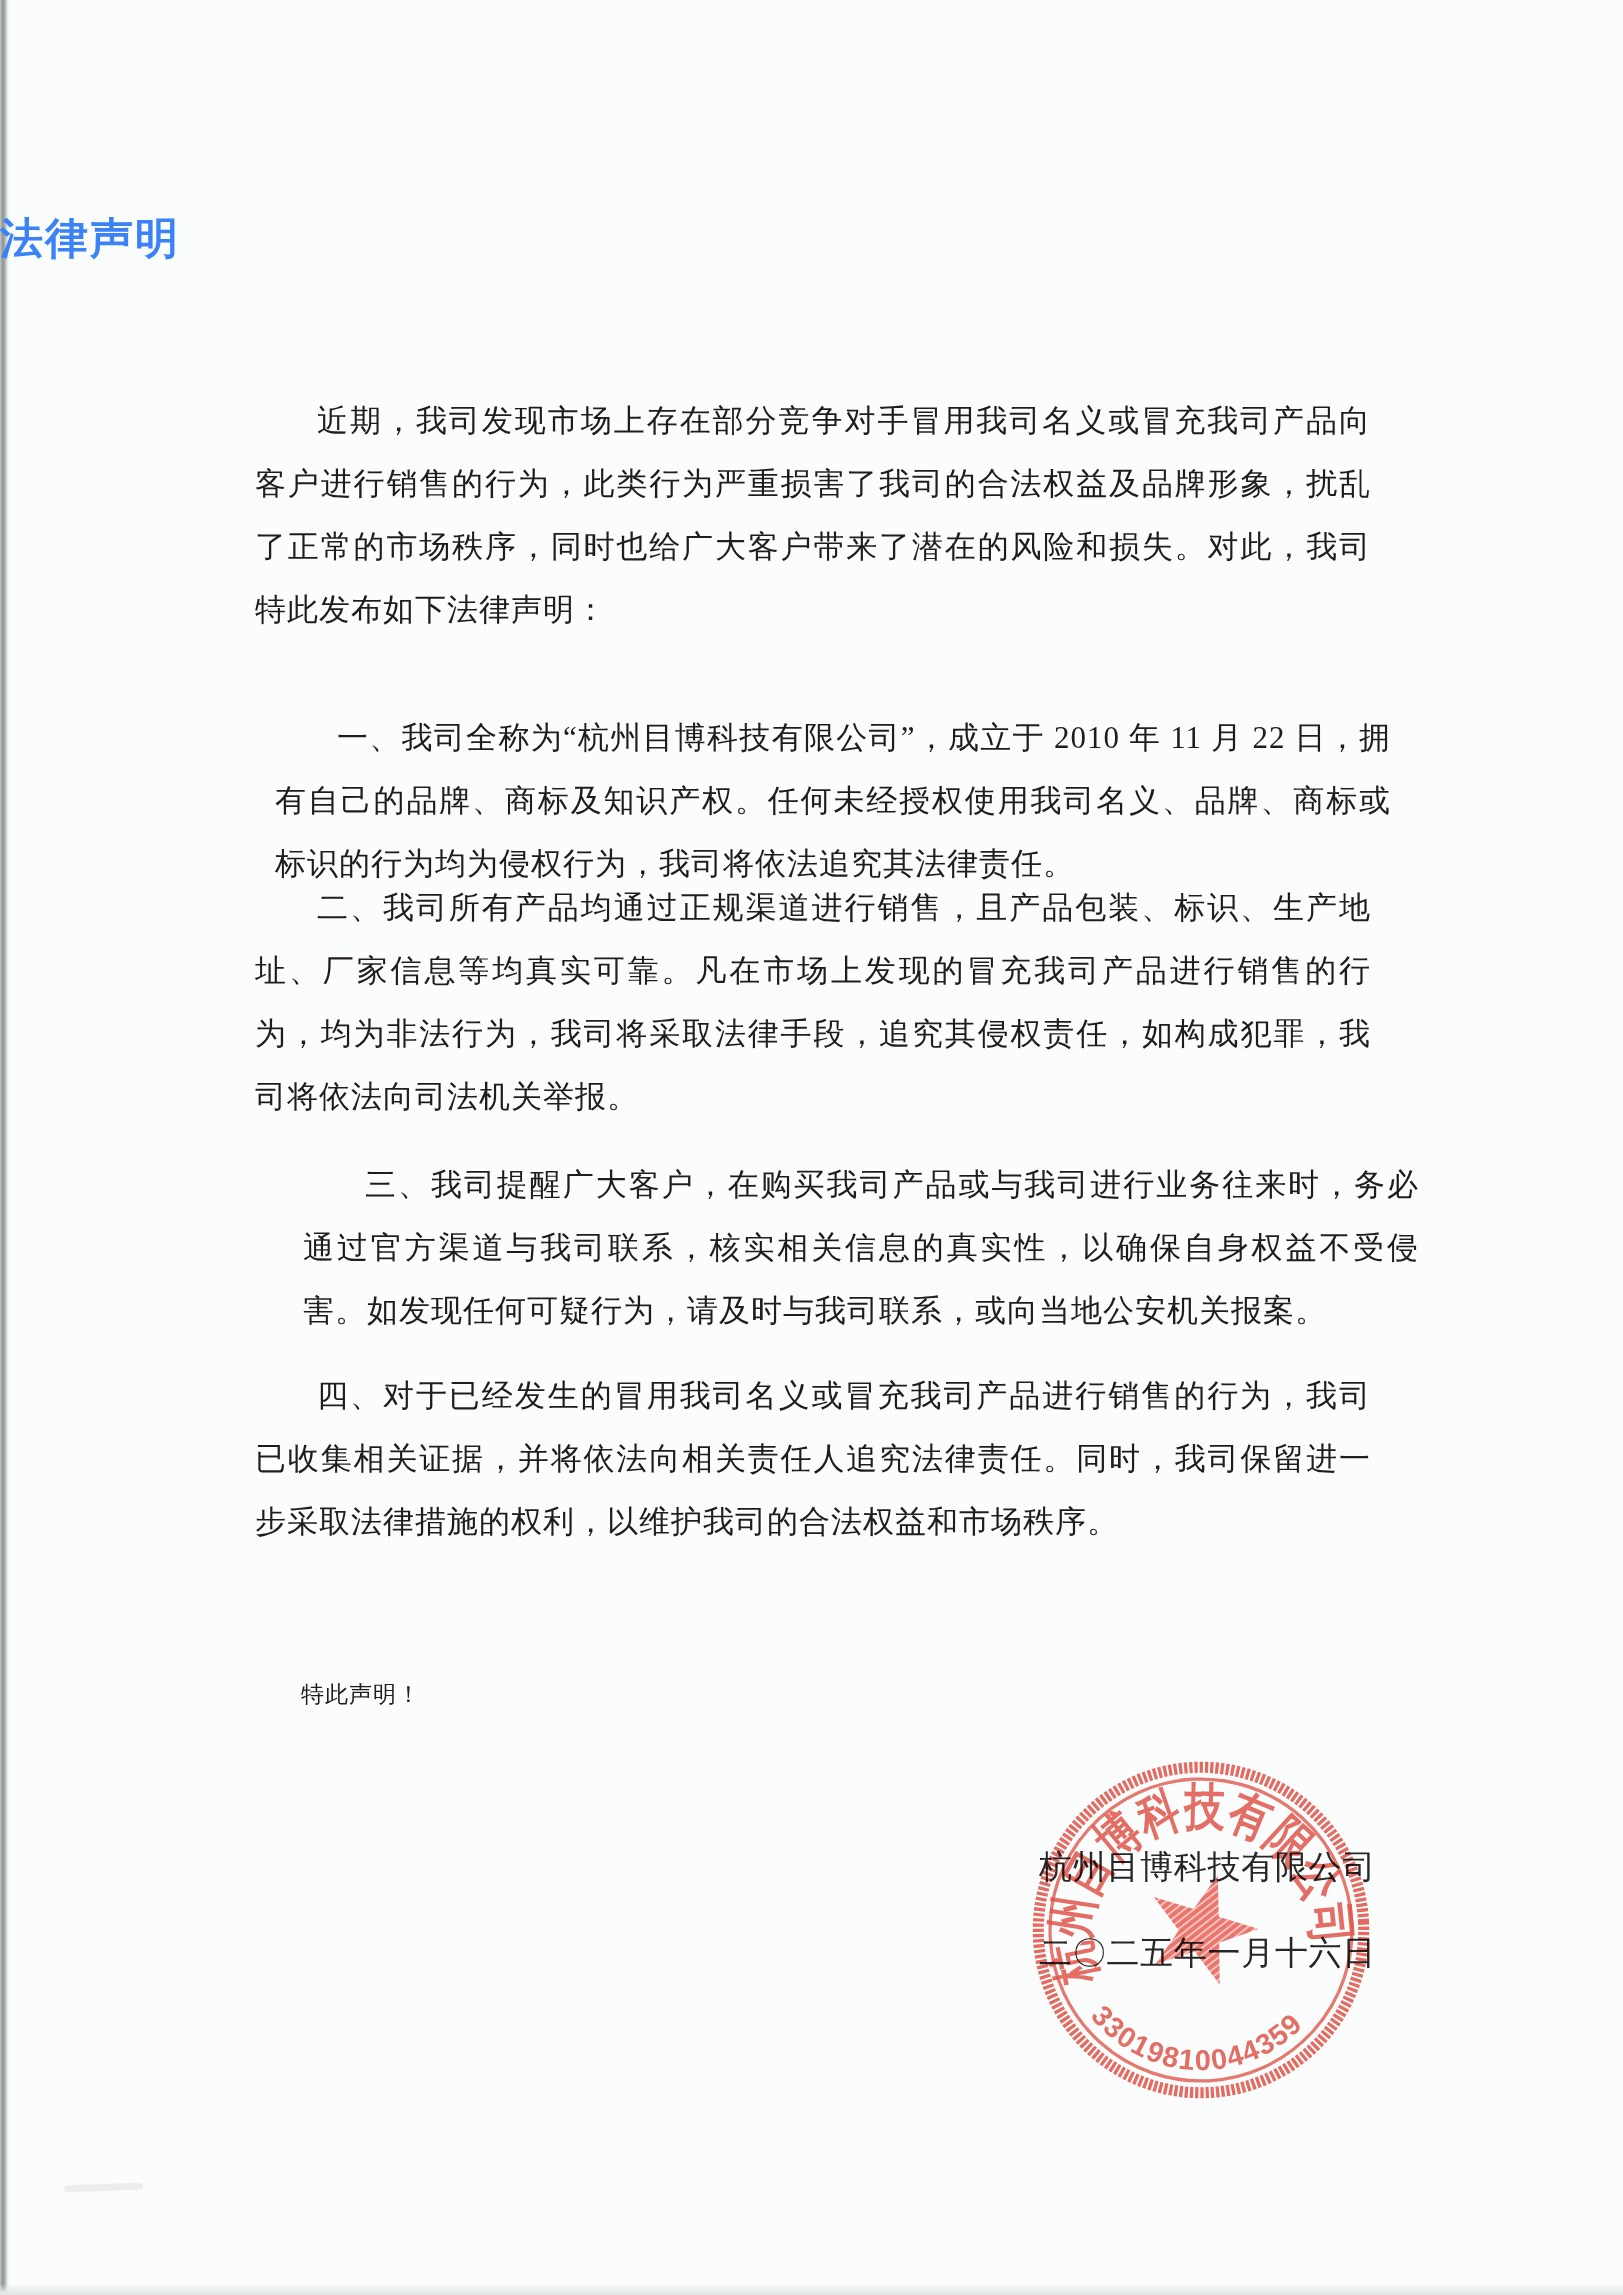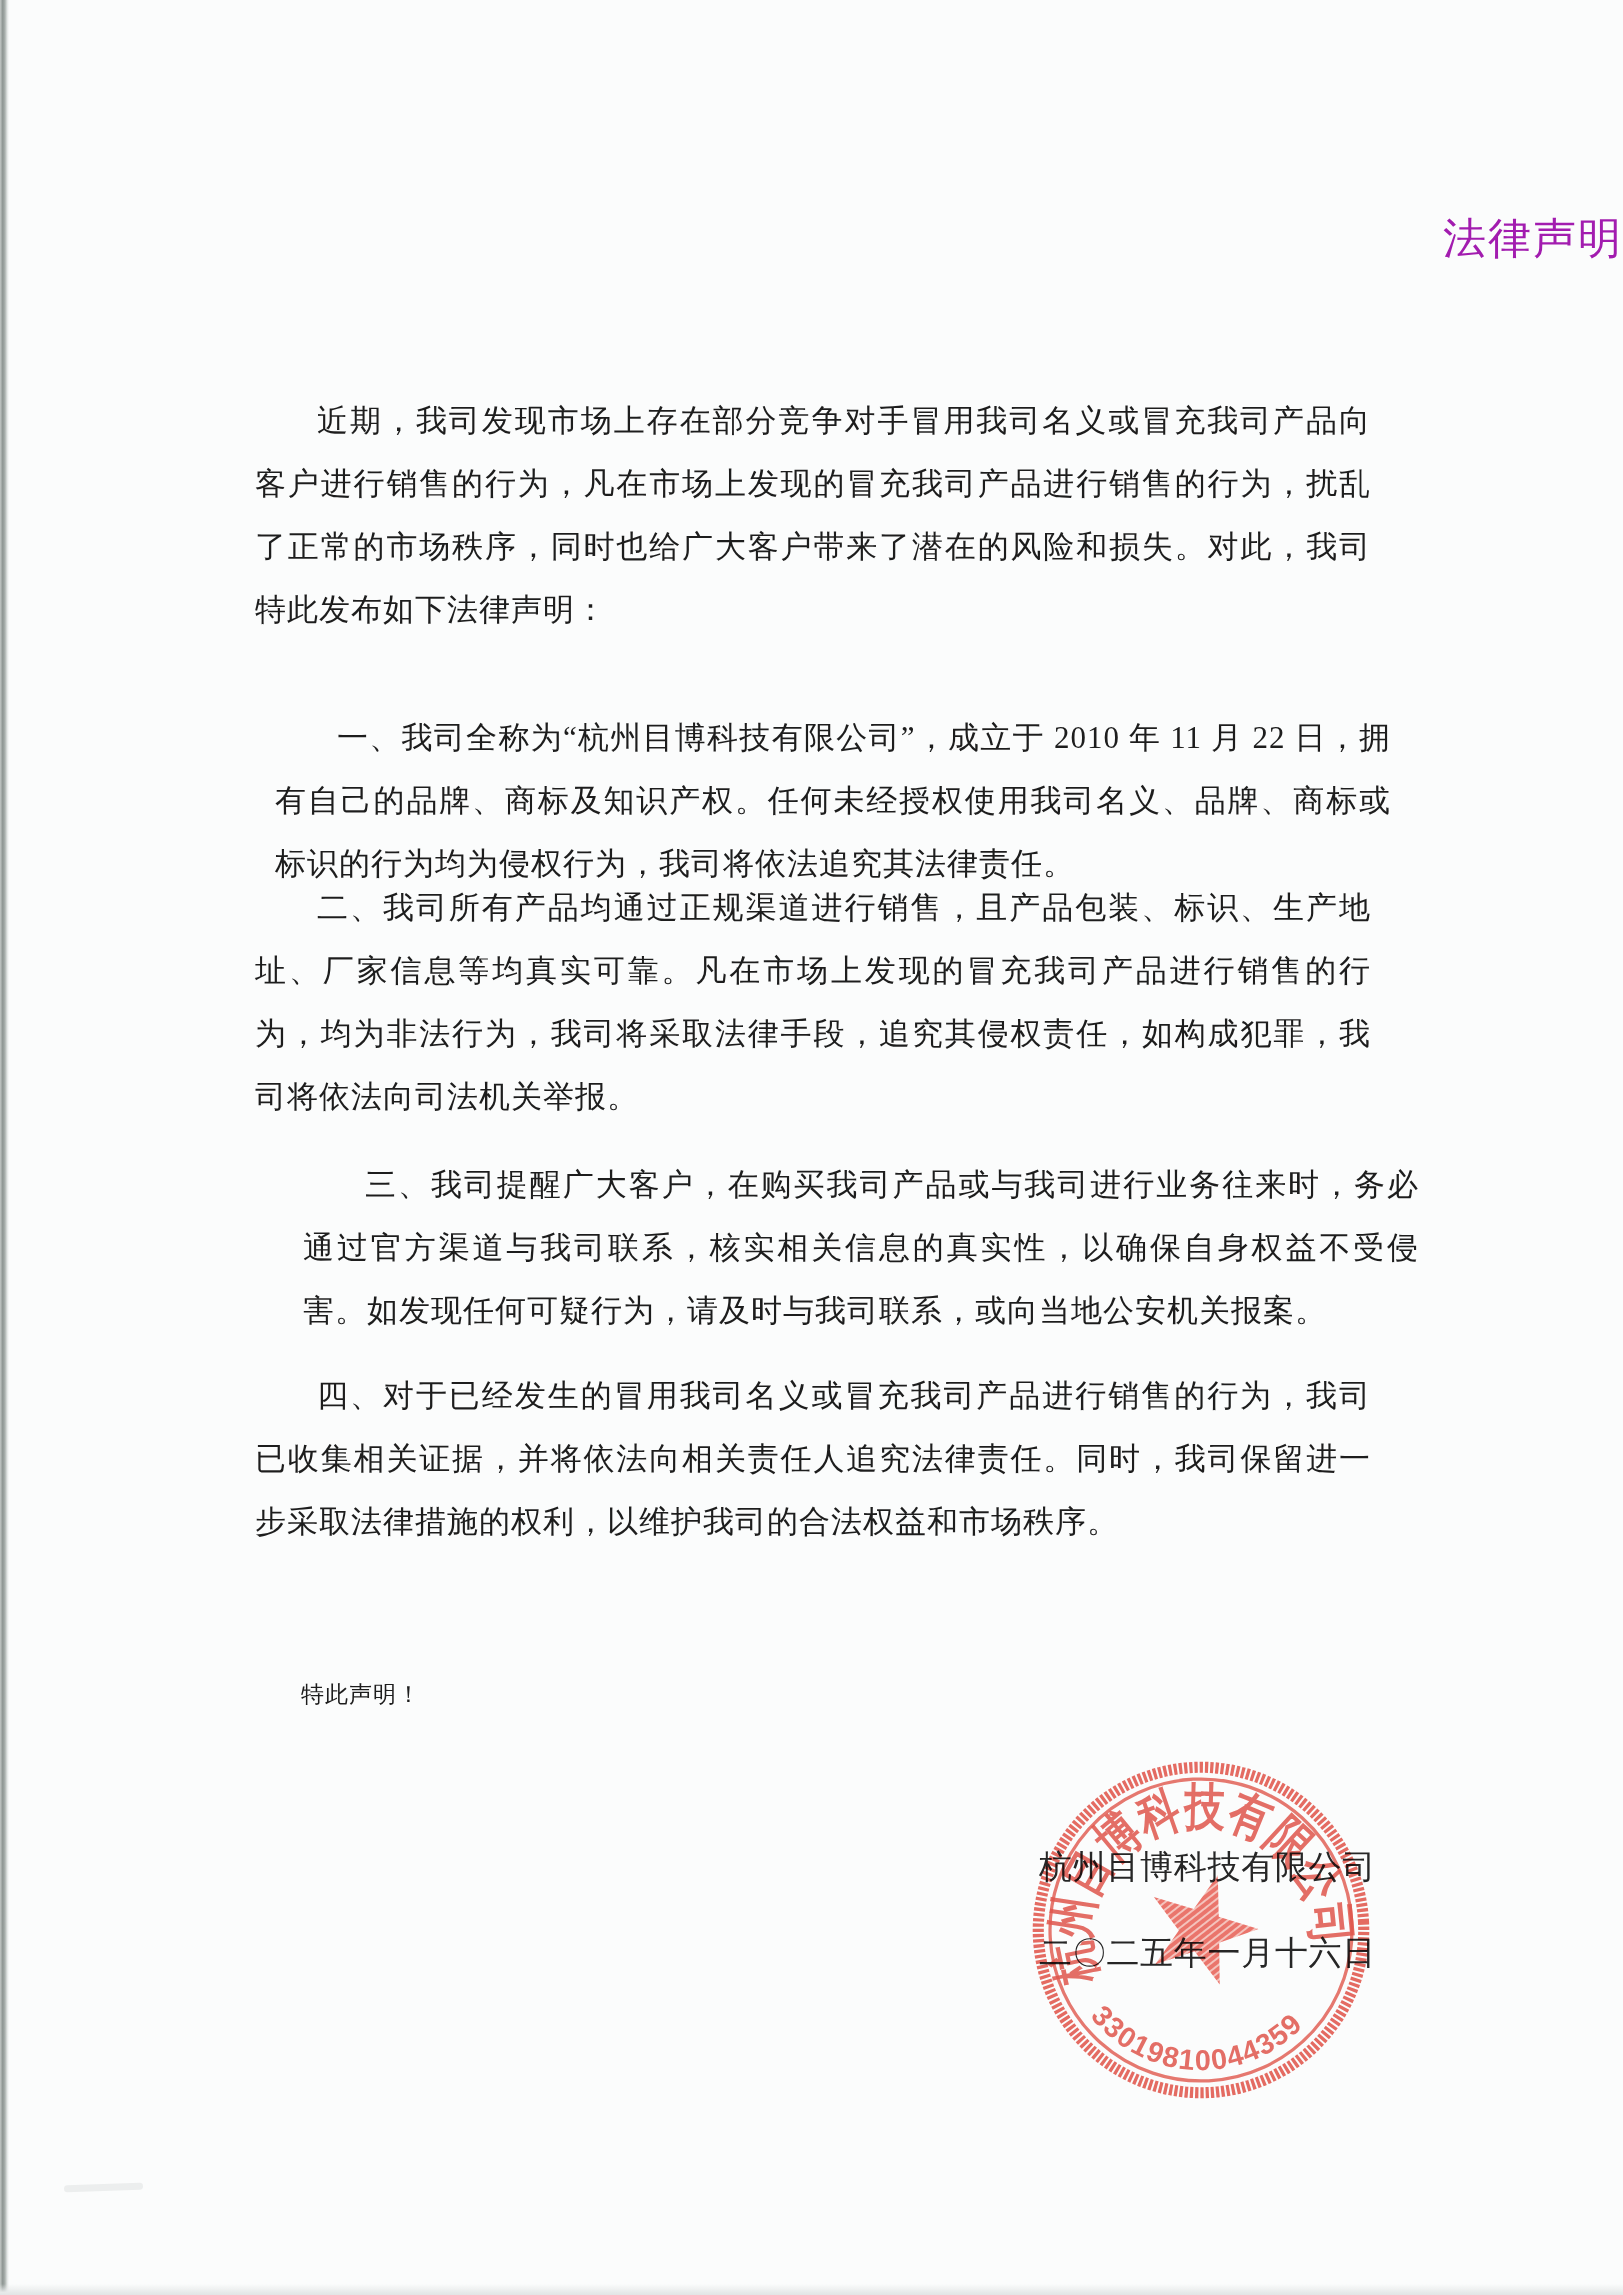--- a/index.html
+++ b/index.html
@@ -19,23 +19,23 @@
   .scan-edge-bottom{
     position:absolute;left:0;top:2284px;width:1623px;height:11.8px;
     background:linear-gradient(to bottom,rgba(255,255,255,0),#e7eaea 70%,#dfe3e3 100%);
   }
   .scan-smudge{
     position:absolute;left:64px;top:2184px;width:79px;height:6.5px;
     background:#eceeee;border-radius:3.3px;transform:rotate(-2deg);
   }
   .title{
     position:absolute;left:0;top:213px;width:100%;
-    margin:0;text-align:right;
-    font-size:43px;font-weight:normal;letter-spacing:2px;line-height:1.2;
-    color:#a21caf;
+    margin:0;text-align:left;
+    font-size:43px;font-weight:bold;letter-spacing:2px;line-height:1.2;
+    color:#3b82f6;
   }
   .para{
     position:absolute;left:255px;width:1116px;margin:0;
     font-size:31px;line-height:63px;letter-spacing:1px;
     text-align:justify;text-justify:inter-character;
     text-indent:2em;color:#1d1d1d;
   }
   .p0{top:389px;}
   .p1{top:706px;margin-left:20px;}
   .p2{top:876px;}
@@ -63,21 +63,21 @@
 <body>
 
 <div class="page">
 
   <div class="scan-edge-left"></div>
   <div class="scan-edge-bottom"></div>
   <div class="scan-smudge"></div>
 
   <h1 class="title">法律声明</h1>
 
-  <p class="para p0">近期，我司发现市场上存在部分竞争对手冒用我司名义或冒充我司产品向客户进行销售的行为，凡在市场上发现的冒充我司产品进行销售的行为，扰乱了正常的市场秩序，同时也给广大客户带来了潜在的风险和损失。对此，我司特此发布如下法律声明：</p>
+  <p class="para p0">近期，我司发现市场上存在部分竞争对手冒用我司名义或冒充我司产品向客户进行销售的行为，此类行为严重损害了我司的合法权益及品牌形象，扰乱了正常的市场秩序，同时也给广大客户带来了潜在的风险和损失。对此，我司特此发布如下法律声明：</p>
   <p class="para p1">一、我司全称为“杭州目博科技有限公司”，成立于 2010 年 11 月 22 日，拥有自己的品牌、商标及知识产权。任何未经授权使用我司名义、品牌、商标或标识的行为均为侵权行为，我司将依法追究其法律责任。</p>
   <p class="para p2">二、我司所有产品均通过正规渠道进行销售，且产品包装、标识、生产地址、厂家信息等均真实可靠。凡在市场上发现的冒充我司产品进行销售的行为，均为非法行为，我司将采取法律手段，追究其侵权责任，如构成犯罪，我司将依法向司法机关举报。</p>
   <p class="para p3">三、我司提醒广大客户，在购买我司产品或与我司进行业务往来时，务必通过官方渠道与我司联系，核实相关信息的真实性，以确保自身权益不受侵害。如发现任何可疑行为，请及时与我司联系，或向当地公安机关报案。</p>
   <p class="para p4">四、对于已经发生的冒用我司名义或冒充我司产品进行销售的行为，我司已收集相关证据，并将依法向相关责任人追究法律责任。同时，我司保留进一步采取法律措施的权利，以维护我司的合法权益和市场秩序。</p>
 
   <p class="closing">特此声明！</p>
 
   <p class="sig sig-company">杭州目博科技有限公司</p>
   <p class="sig sig-date">二〇二五年一月十六日</p>
 

